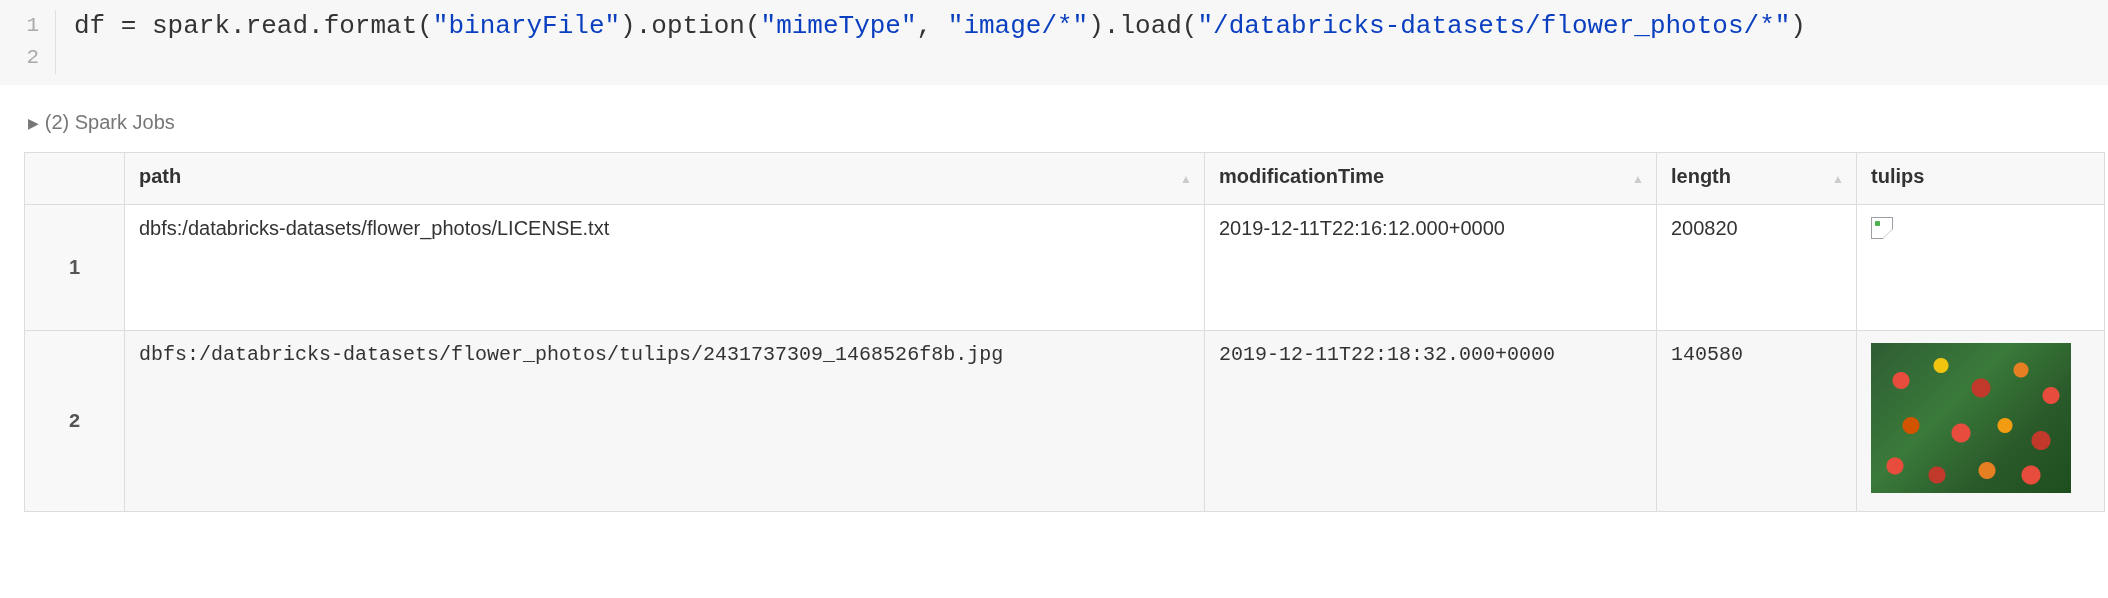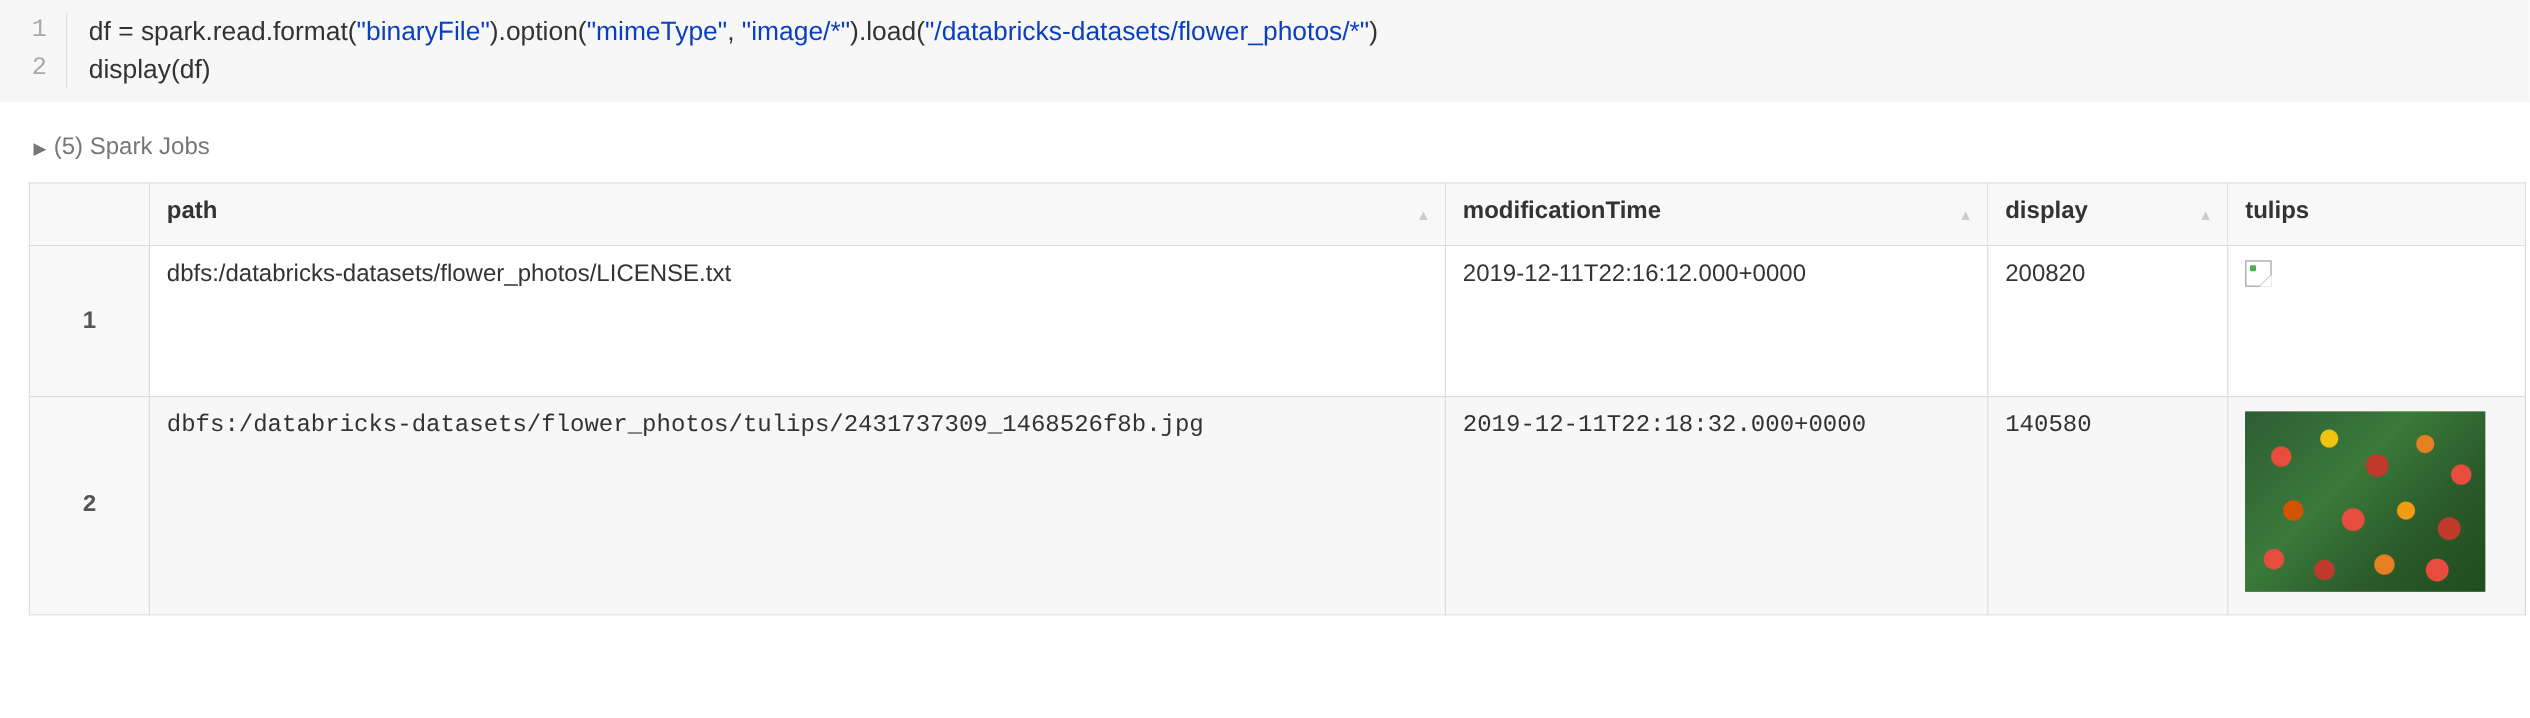--- a/index.html
+++ b/index.html
@@ -26,22 +26,22 @@
     color: #aaa;
     font-family: Menlo, Consolas, "Courier New", monospace;
     font-size: 21px;
     line-height: 32px;
     padding-right: 16px;
     border-right: 1px solid #e0e0e0;
     user-select: none;
   }
   .code {
     padding-left: 18px;
-    font-family: Liberation Sans, sans-serif;
-    font-size: 22px;
+    font-family: Liberation Mono, monospace;
+    font-size: 26px;
     line-height: 32px;
     white-space: pre;
     color: #333;
   }
   .code .str { color: #0a3fbf; }
 
   
   .spark-jobs {
     margin: 26px 0 18px 28px;
     color: #777;
@@ -163,26 +163,26 @@
   }
 </style>
 </head>
 <body>
 
 <div class="code-cell">
   <div class="gutter" id="gutter">
       <div>1</div>
       <div>2</div>
     </div>
-  <div class="code" id="code"><div><span>df = spark.read.format(</span><span class="str">"binaryFile"</span><span>).option(</span><span class="str">"mimeType"</span><span>, </span><span class="str">"image/*"</span><span>).load(</span><span class="str">"/databricks-datasets/flower_photos/*"</span><span>)</span></div><div><span>display(df)</span></div></div>
+  <div class="code" id="code"><div><span>df = spark.read.format(</span><span class="str">"binaryFile"</span><span>).option(</span><span class="str">"mimeType"</span><span>, </span><span class="str">"image/*"</span><span>).load(</span><span class="str">"/databricks-datasets/flower_photos/*"</span><span>)</span></div></div>
 </div>
 
 <div class="spark-jobs">
   <span class="caret">▶</span>
-  <span>(5) Spark Jobs</span>
+  <span>(2) Spark Jobs</span>
 </div>
 
 <table class="result-table">
   <colgroup>
     <col class="col-idx">
       <col class="col-path">
       <col class="col-mtime">
       <col class="col-len">
       <col class="col-content">
   </colgroup>
@@ -191,21 +191,21 @@
       <th></th>
       <th>
         <span>path</span>
         <span class="sort-icon">▲</span>
       </th>
       <th>
         <span>modificationTime</span>
         <span class="sort-icon">▲</span>
       </th>
       <th>
-        <span>display</span>
+        <span>length</span>
         <span class="sort-icon">▲</span>
       </th>
       <th>
         <span>tulips</span>
       </th>
     </tr>
   </thead>
   <tbody id="tbody">
       <tr class="row-even row-tall">
         <td class="idx">1</td>

